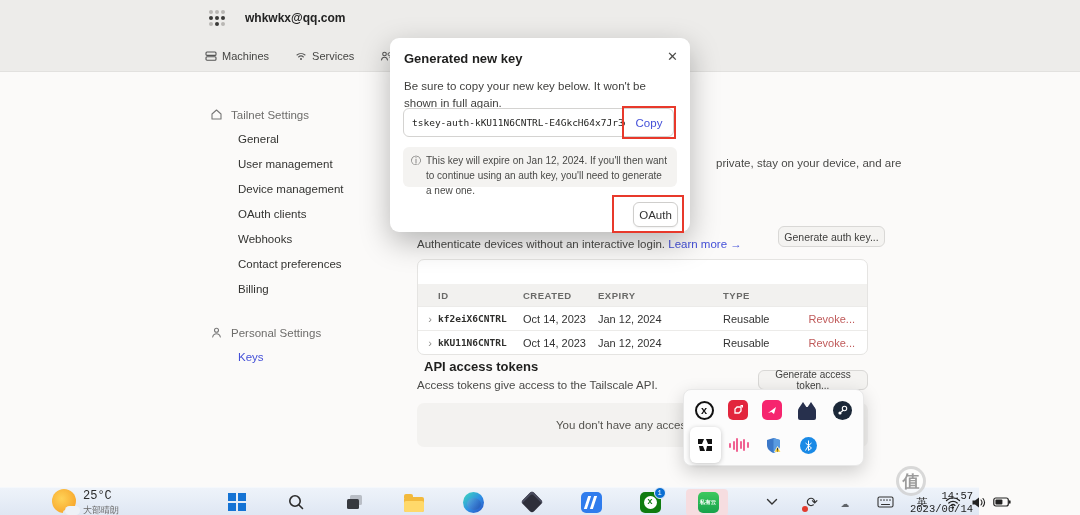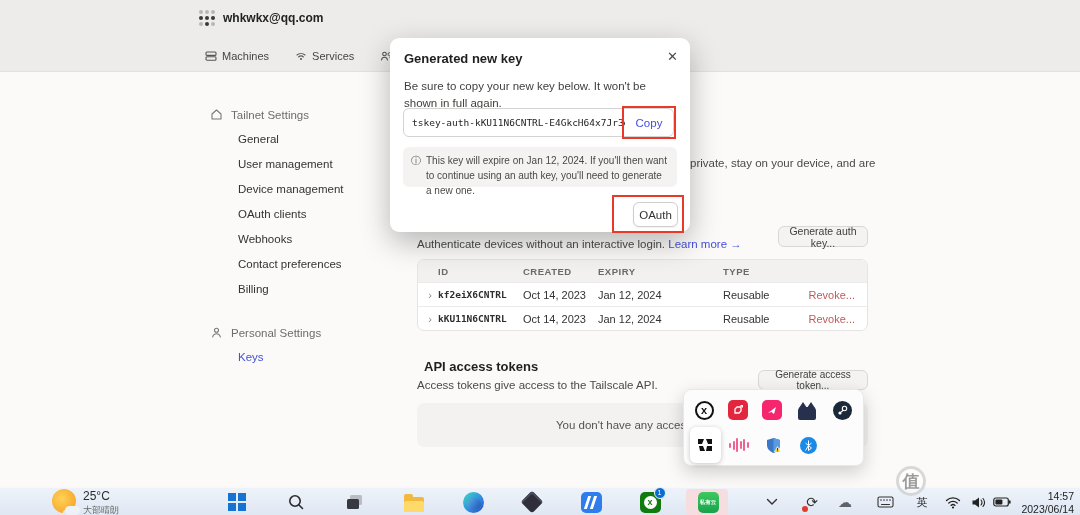--- a/index.html
+++ b/index.html
@@ -1,49 +1,49 @@
 <!DOCTYPE html>
 <html><head>
 <meta charset="utf-8">
 <style>
   * { margin:0; padding:0; box-sizing:border-box; }
   html,body { width:1080px; height:515px; overflow:hidden; }
   body { font-family:"Liberation Sans", sans-serif; background:#fbfaf9; position:relative; }
 
   
   .app-header { position:absolute; left:0; top:0; width:1080px; height:72px; background:#edecea; border-bottom:1px solid #e2e1df; }
-  .brand-row { position:absolute; left:199px; top:10px; display:flex; align-items:center; gap:8px; }
+  .brand-row { position:absolute; left:209px; top:10px; display:flex; align-items:center; gap:20px; }
   .ts-logo { width:16px; height:16px; display:grid; grid-template-columns:repeat(3,4px); grid-template-rows:repeat(3,4px); gap:2px; }
   .ts-logo i { width:4px; height:4px; border-radius:50%; background:#b9b7b4; }
   .ts-logo i.d { background:#3a3a38; }
   .account-email { font-size:12px; font-weight:bold; color:#232323; }
   .header-links { position:absolute; right:200px; top:12px; display:flex; align-items:center; gap:16px; }
   .header-link { font-size:11px; color:#3d3d3c; cursor:pointer; }
   .avatar { width:19px; height:19px; border-radius:50%; background:#17774c; color:#fff; font-size:9px; font-weight:bold; display:flex; align-items:center; justify-content:center; }
   .nav-row { position:absolute; left:205px; top:50px; display:flex; gap:26px; align-items:center; }
   .nav-item { display:flex; align-items:center; gap:5px; font-size:11px; color:#454543; cursor:pointer; }
   .nav-item svg { display:block; }
 
   
   .sidebar { position:absolute; left:210px; top:108px; width:170px; }
   .side-head { display:flex; align-items:center; gap:8px; font-size:11.5px; color:#6e6d6b; margin-bottom:12px; }
   .side-item { font-size:11.5px; color:#333331; margin:0 0 13px 28px; cursor:pointer; }
   .side-item.active { color:#4450d8; }
   .side-gap { height:18px; }
 
   
-  .intro-fragment { position:absolute; left:690px; top:157px; font-size:11.5px; color:#4a4a48; }
+  .intro-fragment { position:absolute; left:690px; top:157px; font-size:11.5px; color:#4a4a48;padding-left:26px; }
   .btn { background:#f4f3f1; border:1px solid #d9d8d6; border-radius:6px; color:#3e3e3c; cursor:pointer; display:inline-flex; align-items:center; justify-content:center; }
-  .gen-auth-btn { position:absolute; left:778px; top:226px; width:90px; height:21px; font-size:10.5px; }
+  .gen-auth-btn { position:absolute; left:778px; top:226px; width:107px; height:21px; font-size:10.5px; }
   .authkeys-sub { position:absolute; left:417px; top:238px; font-size:11.5px; color:#4a4a48; }
   .link-blue { color:#4450d8; cursor:pointer; }
 
   .keys-table { position:absolute; left:417px; top:259px; width:451px; background:#fff; border:1px solid #e5e4e2; border-radius:7px; overflow:hidden; }
   .trow { display:grid; grid-template-columns:16px 85px 75px 125px 66px 1fr; align-items:center; padding:0 12px 0 4px; }
-  .thead { background:#f2f1ef; height:22px; font-size:9.5px; font-weight:bold; letter-spacing:.5px; color:#6a6a68; }
+  .thead { background:#f2f1ef; height:22px; font-size:9.5px; font-weight:bold; letter-spacing:.5px; color:#6a6a68;margin-top:24px; }
   .tbody-row { height:24px; border-top:1px solid #ecebe9; font-size:11px; color:#333; }
   .cell-chevron { color:#8a8a88; font-size:11px; text-align:center; cursor:pointer; }
   .cell-id { font-family:"DejaVu Sans Mono", monospace; font-size:9.5px; font-weight:bold; color:#2e2e2c; }
   .cell-action { text-align:right; color:#c05b5b; cursor:pointer; }
 
   .api-title { position:absolute; left:424px; top:359px; font-size:13px; font-weight:bold; color:#1f1f1e; }
   .api-sub { position:absolute; left:417px; top:379px; font-size:11.5px; color:#4a4a48; }
   .gen-token-btn { position:absolute; left:758px; top:370px; width:110px; height:20px; font-size:10px; }
   .empty-box { position:absolute; left:417px; top:403px; width:451px; height:44px; background:#f3f2f0; border-radius:7px; display:flex; align-items:center; justify-content:center; font-size:11.5px; color:#55544f; }
 
@@ -68,21 +68,21 @@
   .sel-tile { position:absolute; left:6px; top:37px; width:31px; height:36px; background:#fff; border-radius:6px; box-shadow:0 1px 5px rgba(0,0,0,.22); }
   .sq { border-radius:5px; width:20px; height:20px; display:flex; align-items:center; justify-content:center; }
   .xbox-ring { width:19px; height:19px; border:2px solid #111; border-radius:50%; color:#111; font-size:11px; font-weight:bold; display:flex; align-items:center; justify-content:center; line-height:0; }
   .cat-body { width:18px; height:13px; background:#27304d; border-radius:4px 4px 2px 2px; position:relative; margin-top:6px; }
   .cat-body:before, .cat-body:after { content:""; position:absolute; top:-5px; width:0; height:0; border-left:4px solid transparent; border-right:4px solid transparent; border-bottom:6px solid #27304d; }
   .cat-body:before { left:1px; } .cat-body:after { right:1px; }
   .wave-bars { display:flex; align-items:center; gap:1.5px; }
   .wave-bars i { width:2px; background:#f06292; border-radius:1px; }
 
   
-  .taskbar { position:absolute; left:0; top:487px; width:1080px; height:28px; background:linear-gradient(#eef3fa,#dfe7f3); border-top:1px solid #f5f8fc; z-index:70; }
+  .taskbar { position:absolute; left:0; top:487px; width:979px; height:28px; background:linear-gradient(#eef3fa,#dfe7f3); border-top:1px solid #f5f8fc; z-index:70;font-family:Liberation Mono, monospace; }
   .tb-ic { position:absolute; top:2px; width:24px; height:24px; display:flex; align-items:center; justify-content:center; cursor:pointer; }
   .weather { position:absolute; left:52px; top:1px; display:flex; gap:7px; align-items:flex-start; cursor:pointer; }
   .sun { width:24px; height:24px; border-radius:50%; background:radial-gradient(circle at 40% 40%, #ffd257, #f59a1f); position:relative; }
   .sun .cl { position:absolute; right:-4px; bottom:-2px; width:15px; height:9px; background:#eef2f7; border-radius:6px; box-shadow:-4px 2px 0 -2px #e3e9f2; }
   .weather-txt { display:flex; flex-direction:column; }
   .w-temp { font-size:12px; color:#2b2b2b; }
   .w-desc { font-size:9px; color:#6b6b6b; margin-top:1px; }
   .start-grid { display:grid; grid-template-columns:8px 8px; grid-template-rows:8px 8px; gap:1.5px; }
   .start-grid i { background:#1573d4; }
   .folder { width:20px; height:15px; background:#f2b93c; border-radius:2px; position:relative; margin-top:4px; }

